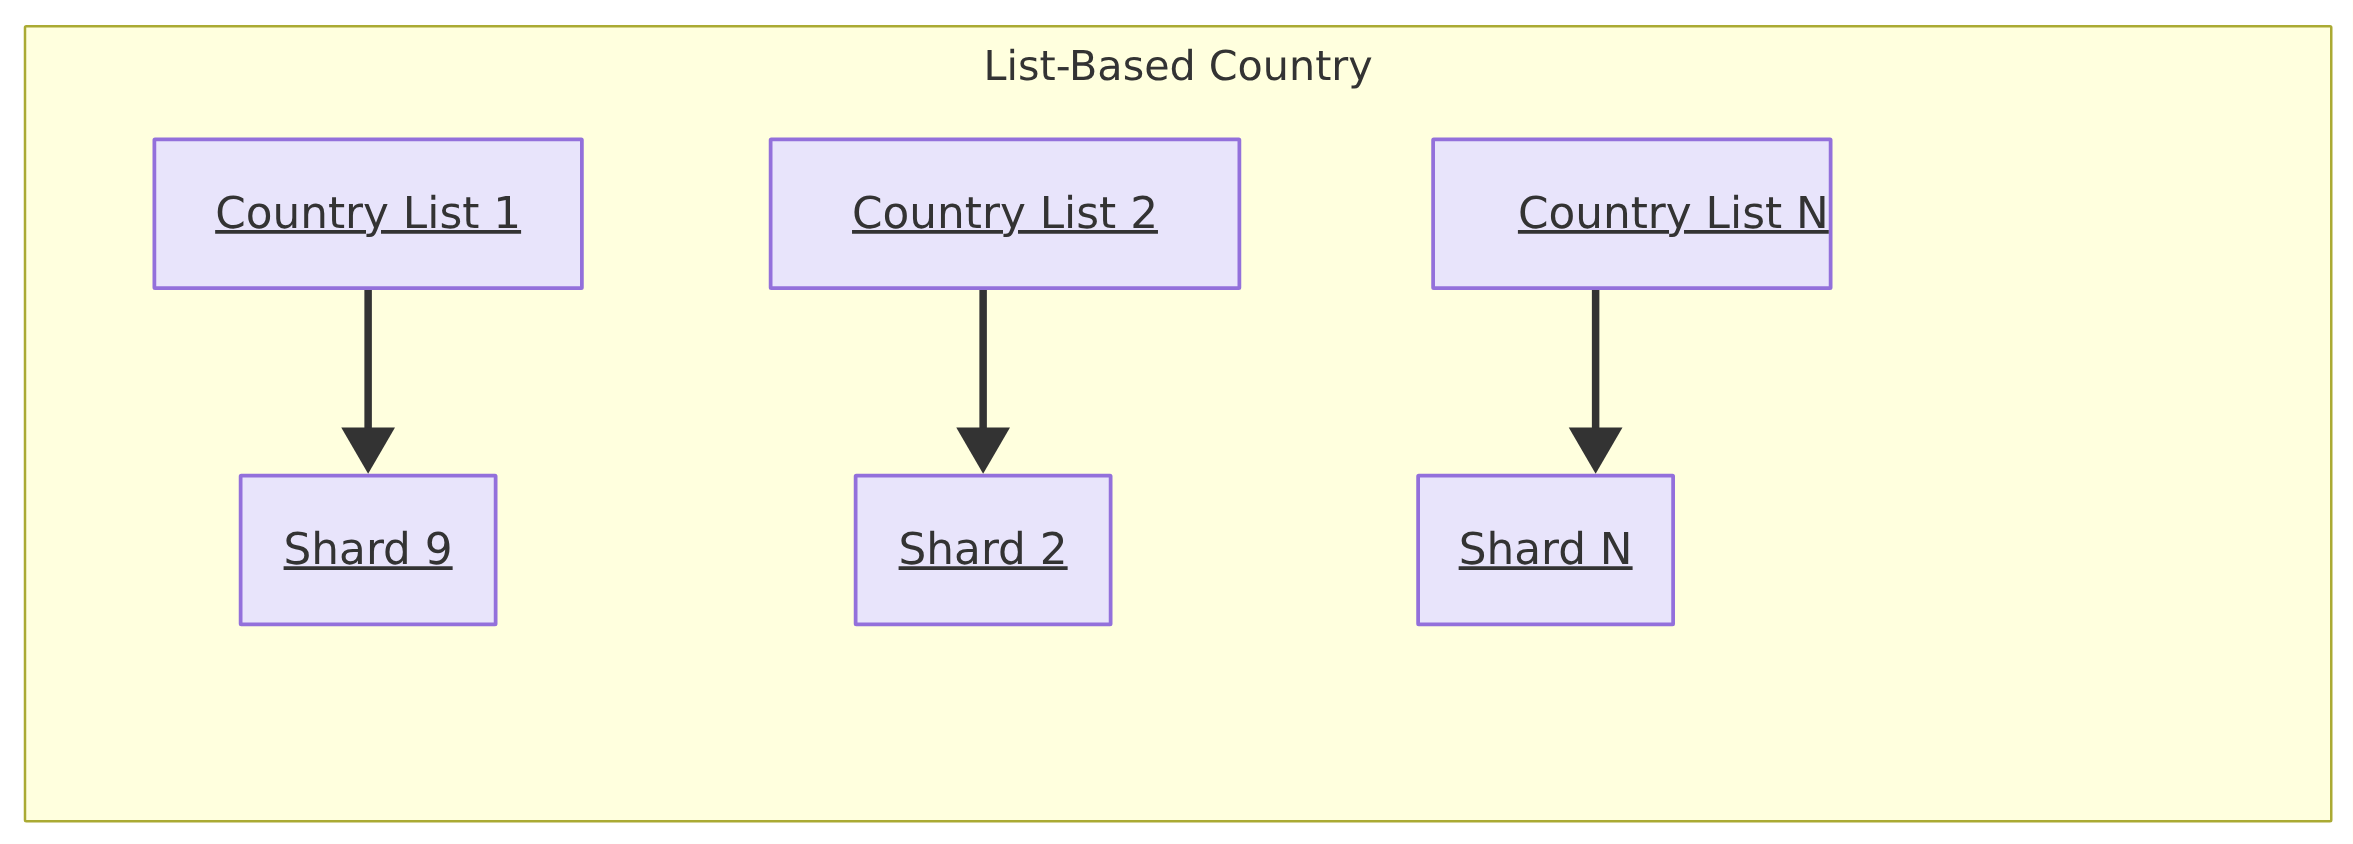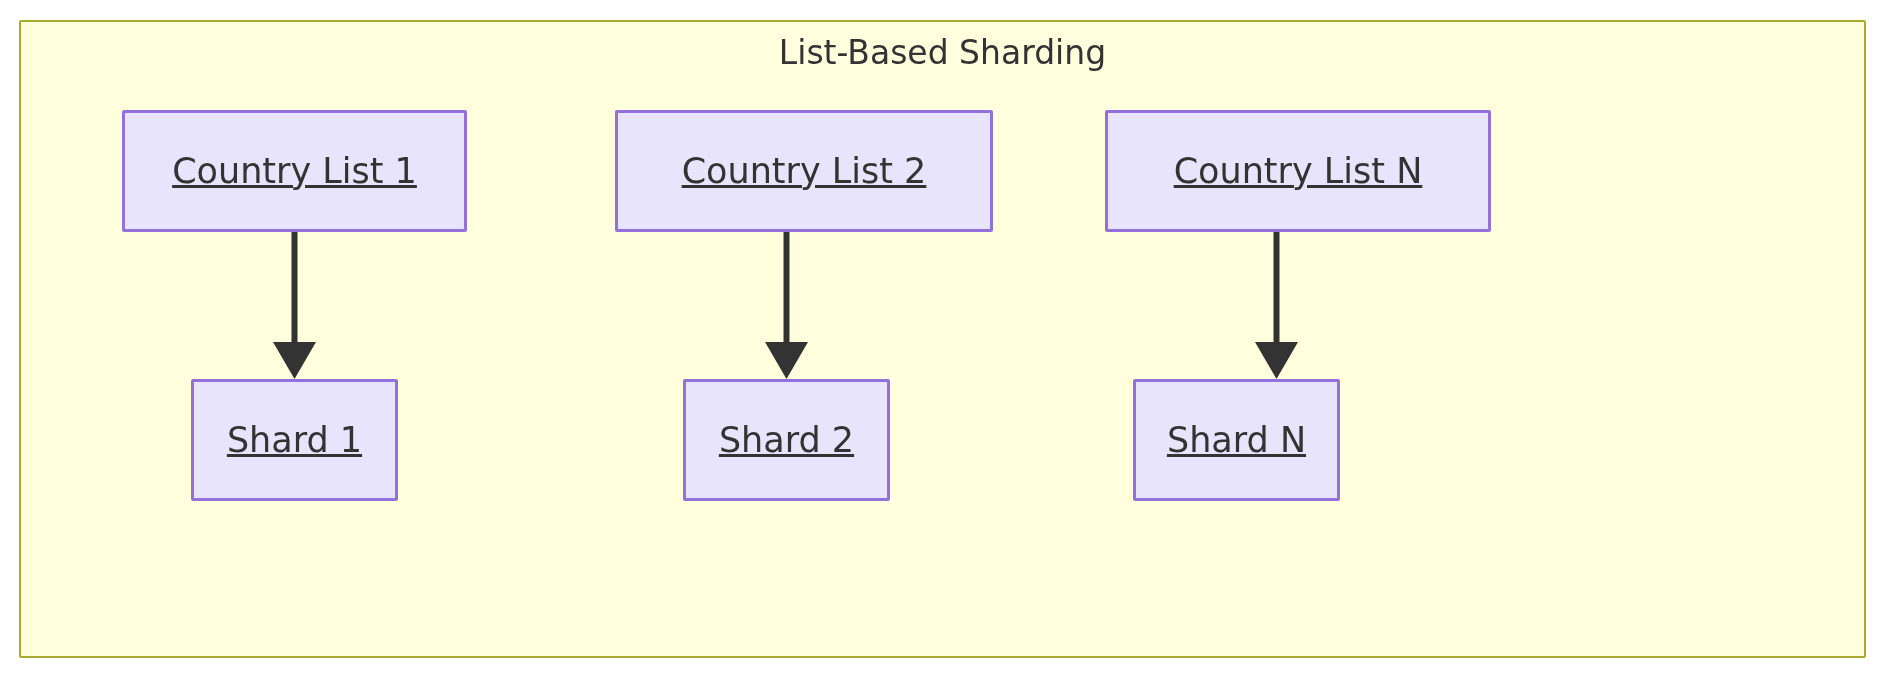--- a/index.html
+++ b/index.html
@@ -68,21 +68,21 @@
     height: 122px;
   }
   .node.shard-node {
     top: 357px;
     height: 122px;
   }
 
   
   #node-list-1 { left: 101px; width: 345px; }
   #node-list-2 { left: 594px; width: 378px; }
-  #node-list-n { left: 1084px; width: 386px; }
+  #node-list-n { left: 1124px; width: 321px; justify-content: flex-end; }
 
   
   #node-shard-1 { left: 170px; width: 207px; }
   #node-shard-2 { left: 662px; width: 207px; }
   #node-shard-n { left: 1112px; width: 207px; }
 
   
   #edge-layer {
     position: absolute;
     left: 0;
@@ -100,21 +100,21 @@
     fill: #333333;
   }
 </style>
 </head>
 <body>
 
 <div id="diagram-root">
 
   <div class="subgraph">
 
-    <div class="subgraph-title">List-Based Sharding</div>
+    <div class="subgraph-title">List-Based Country</div>
 
     <svg id="edge-layer" viewBox="0 0 1847 638" width="1847" height="638" xmlns="http://www.w3.org/2000/svg">
 
       <g>
         <path class="edge-path" d="M 273.5 210 L 273.5 335"></path>
         <polygon class="edge-head" points="273.5,357 252,320 295,320"></polygon>
       </g>
 
       <g>
         <path class="edge-path" d="M 765.5 210 L 765.5 335"></path>
@@ -131,21 +131,21 @@
       <span>Country List 1</span>
     </div>
     <div class="node list-node" id="node-list-2">
       <span>Country List 2</span>
     </div>
     <div class="node list-node" id="node-list-n">
       <span>Country List N</span>
     </div>
 
     <div class="node shard-node" id="node-shard-1">
-      <span>Shard 1</span>
+      <span>Shard 9</span>
     </div>
     <div class="node shard-node" id="node-shard-2">
       <span>Shard 2</span>
     </div>
     <div class="node shard-node" id="node-shard-n">
       <span>Shard N</span>
     </div>
 
   </div>
 </div>

